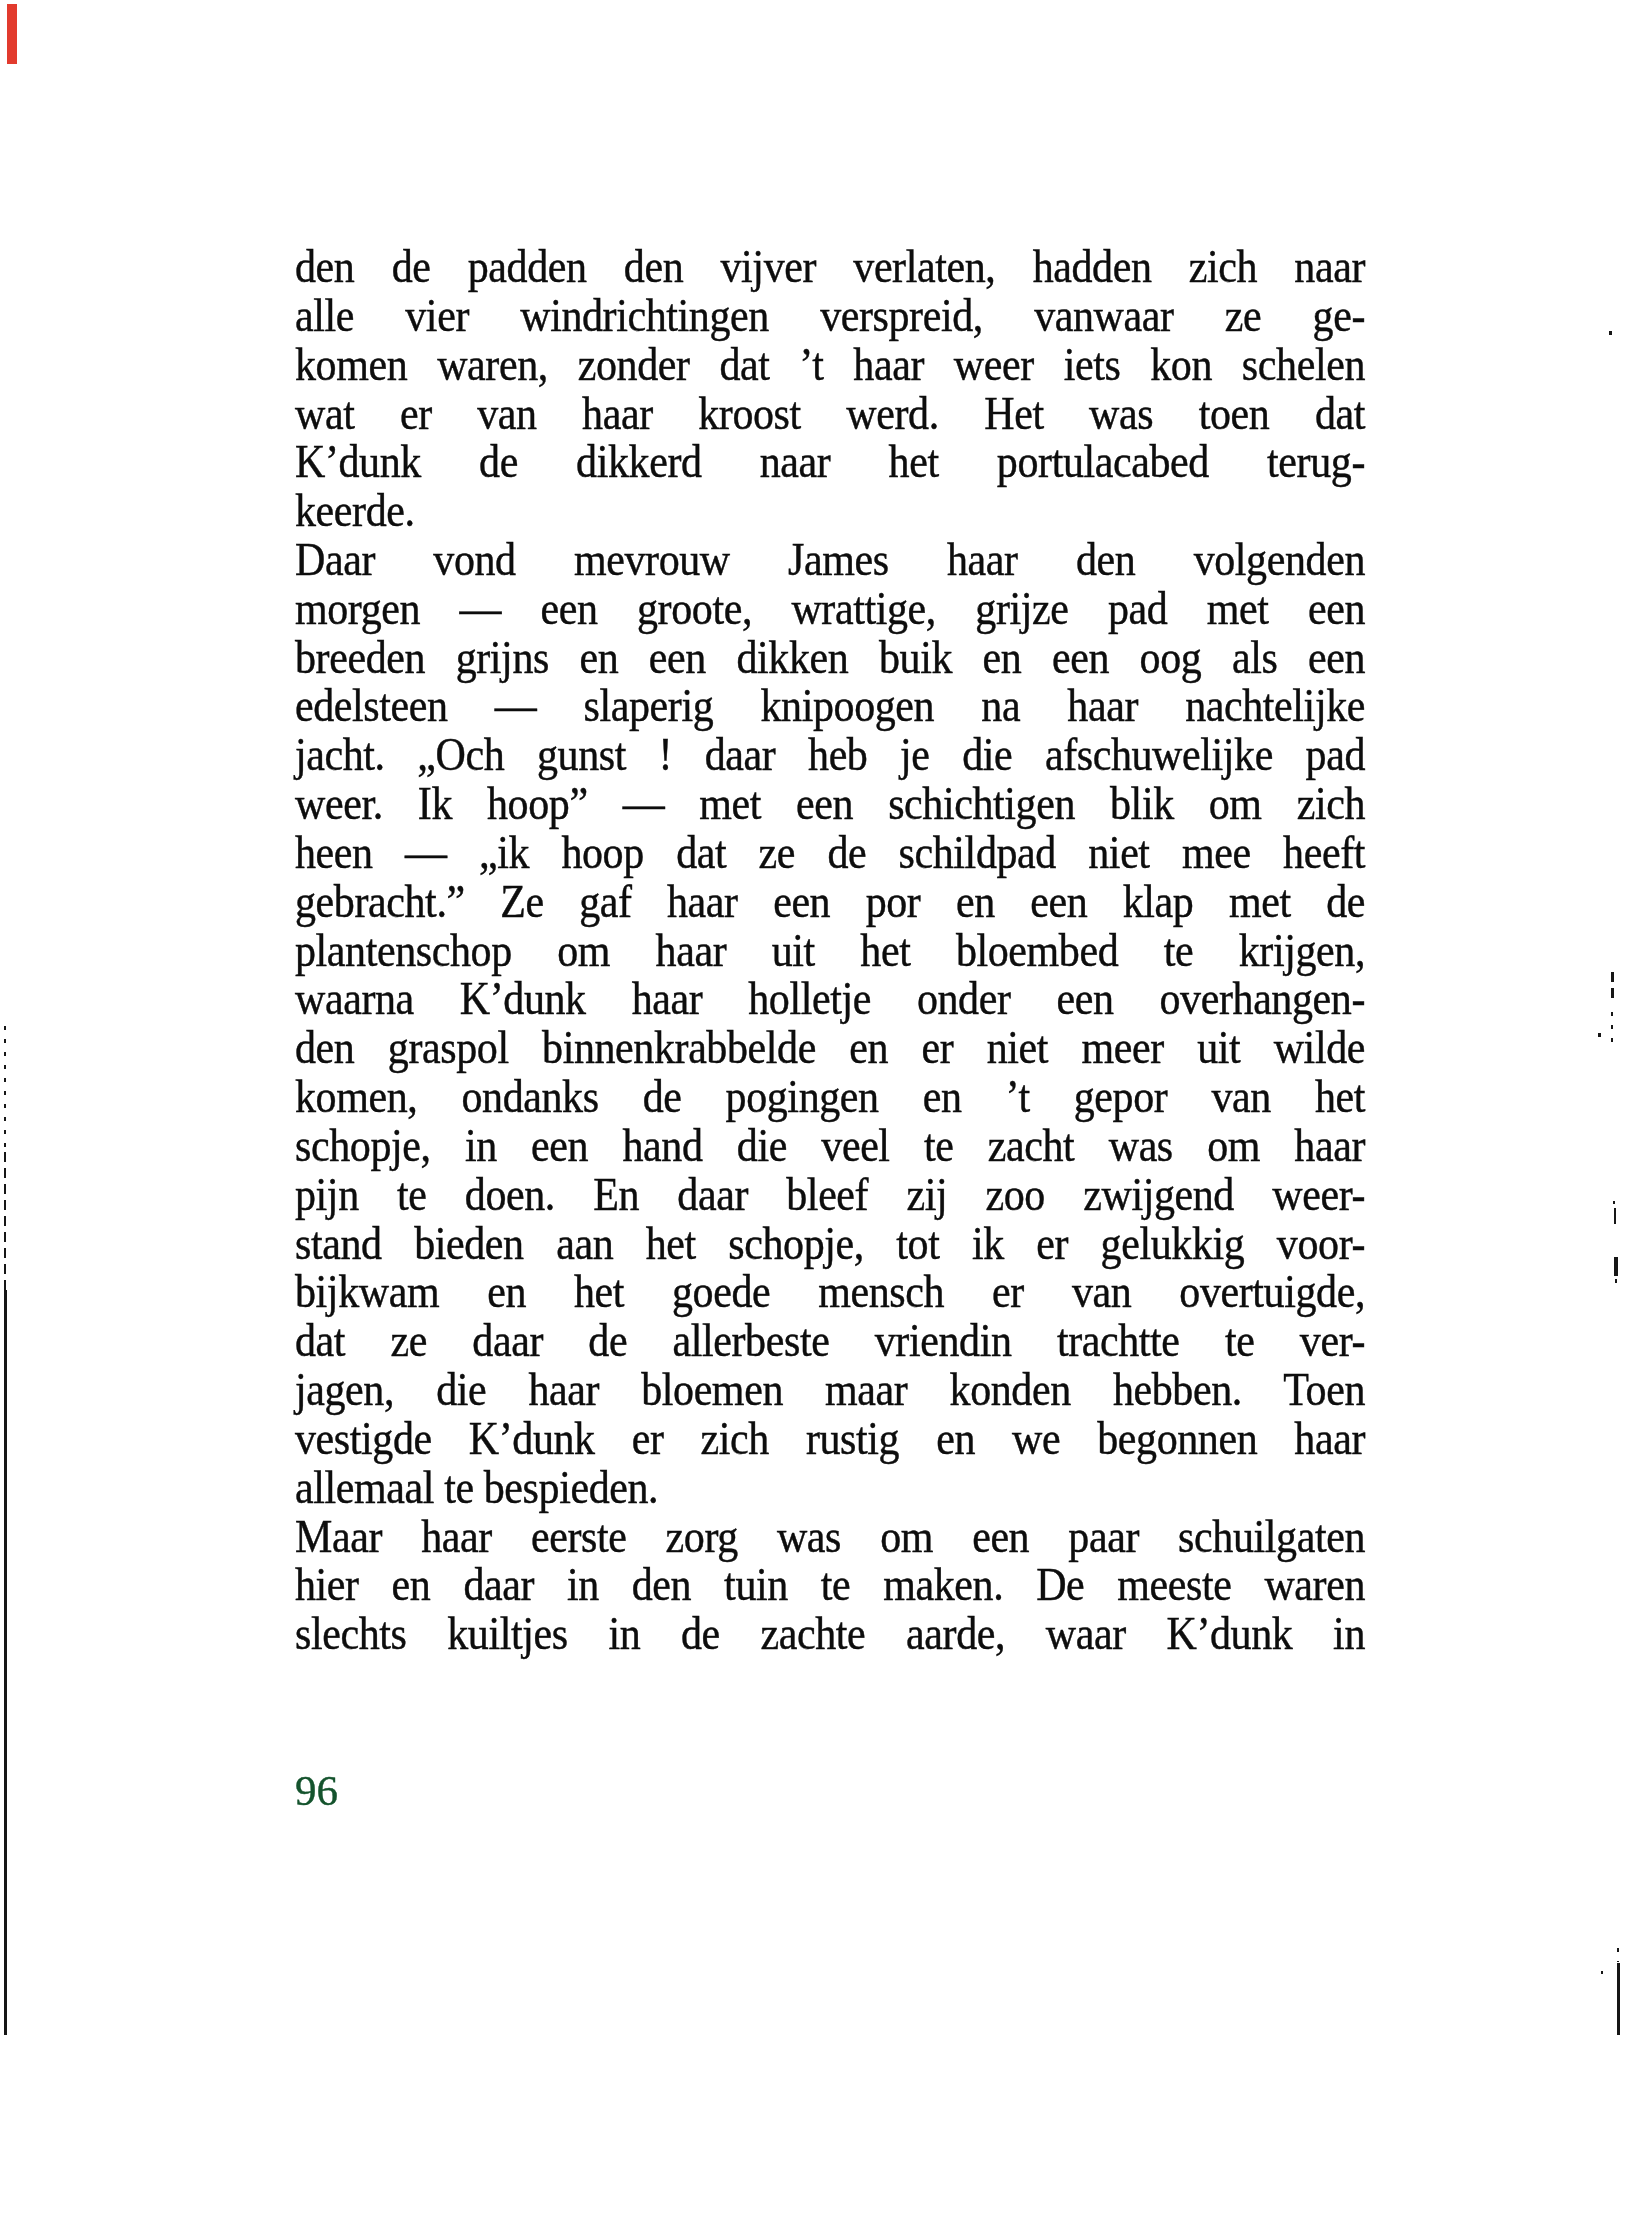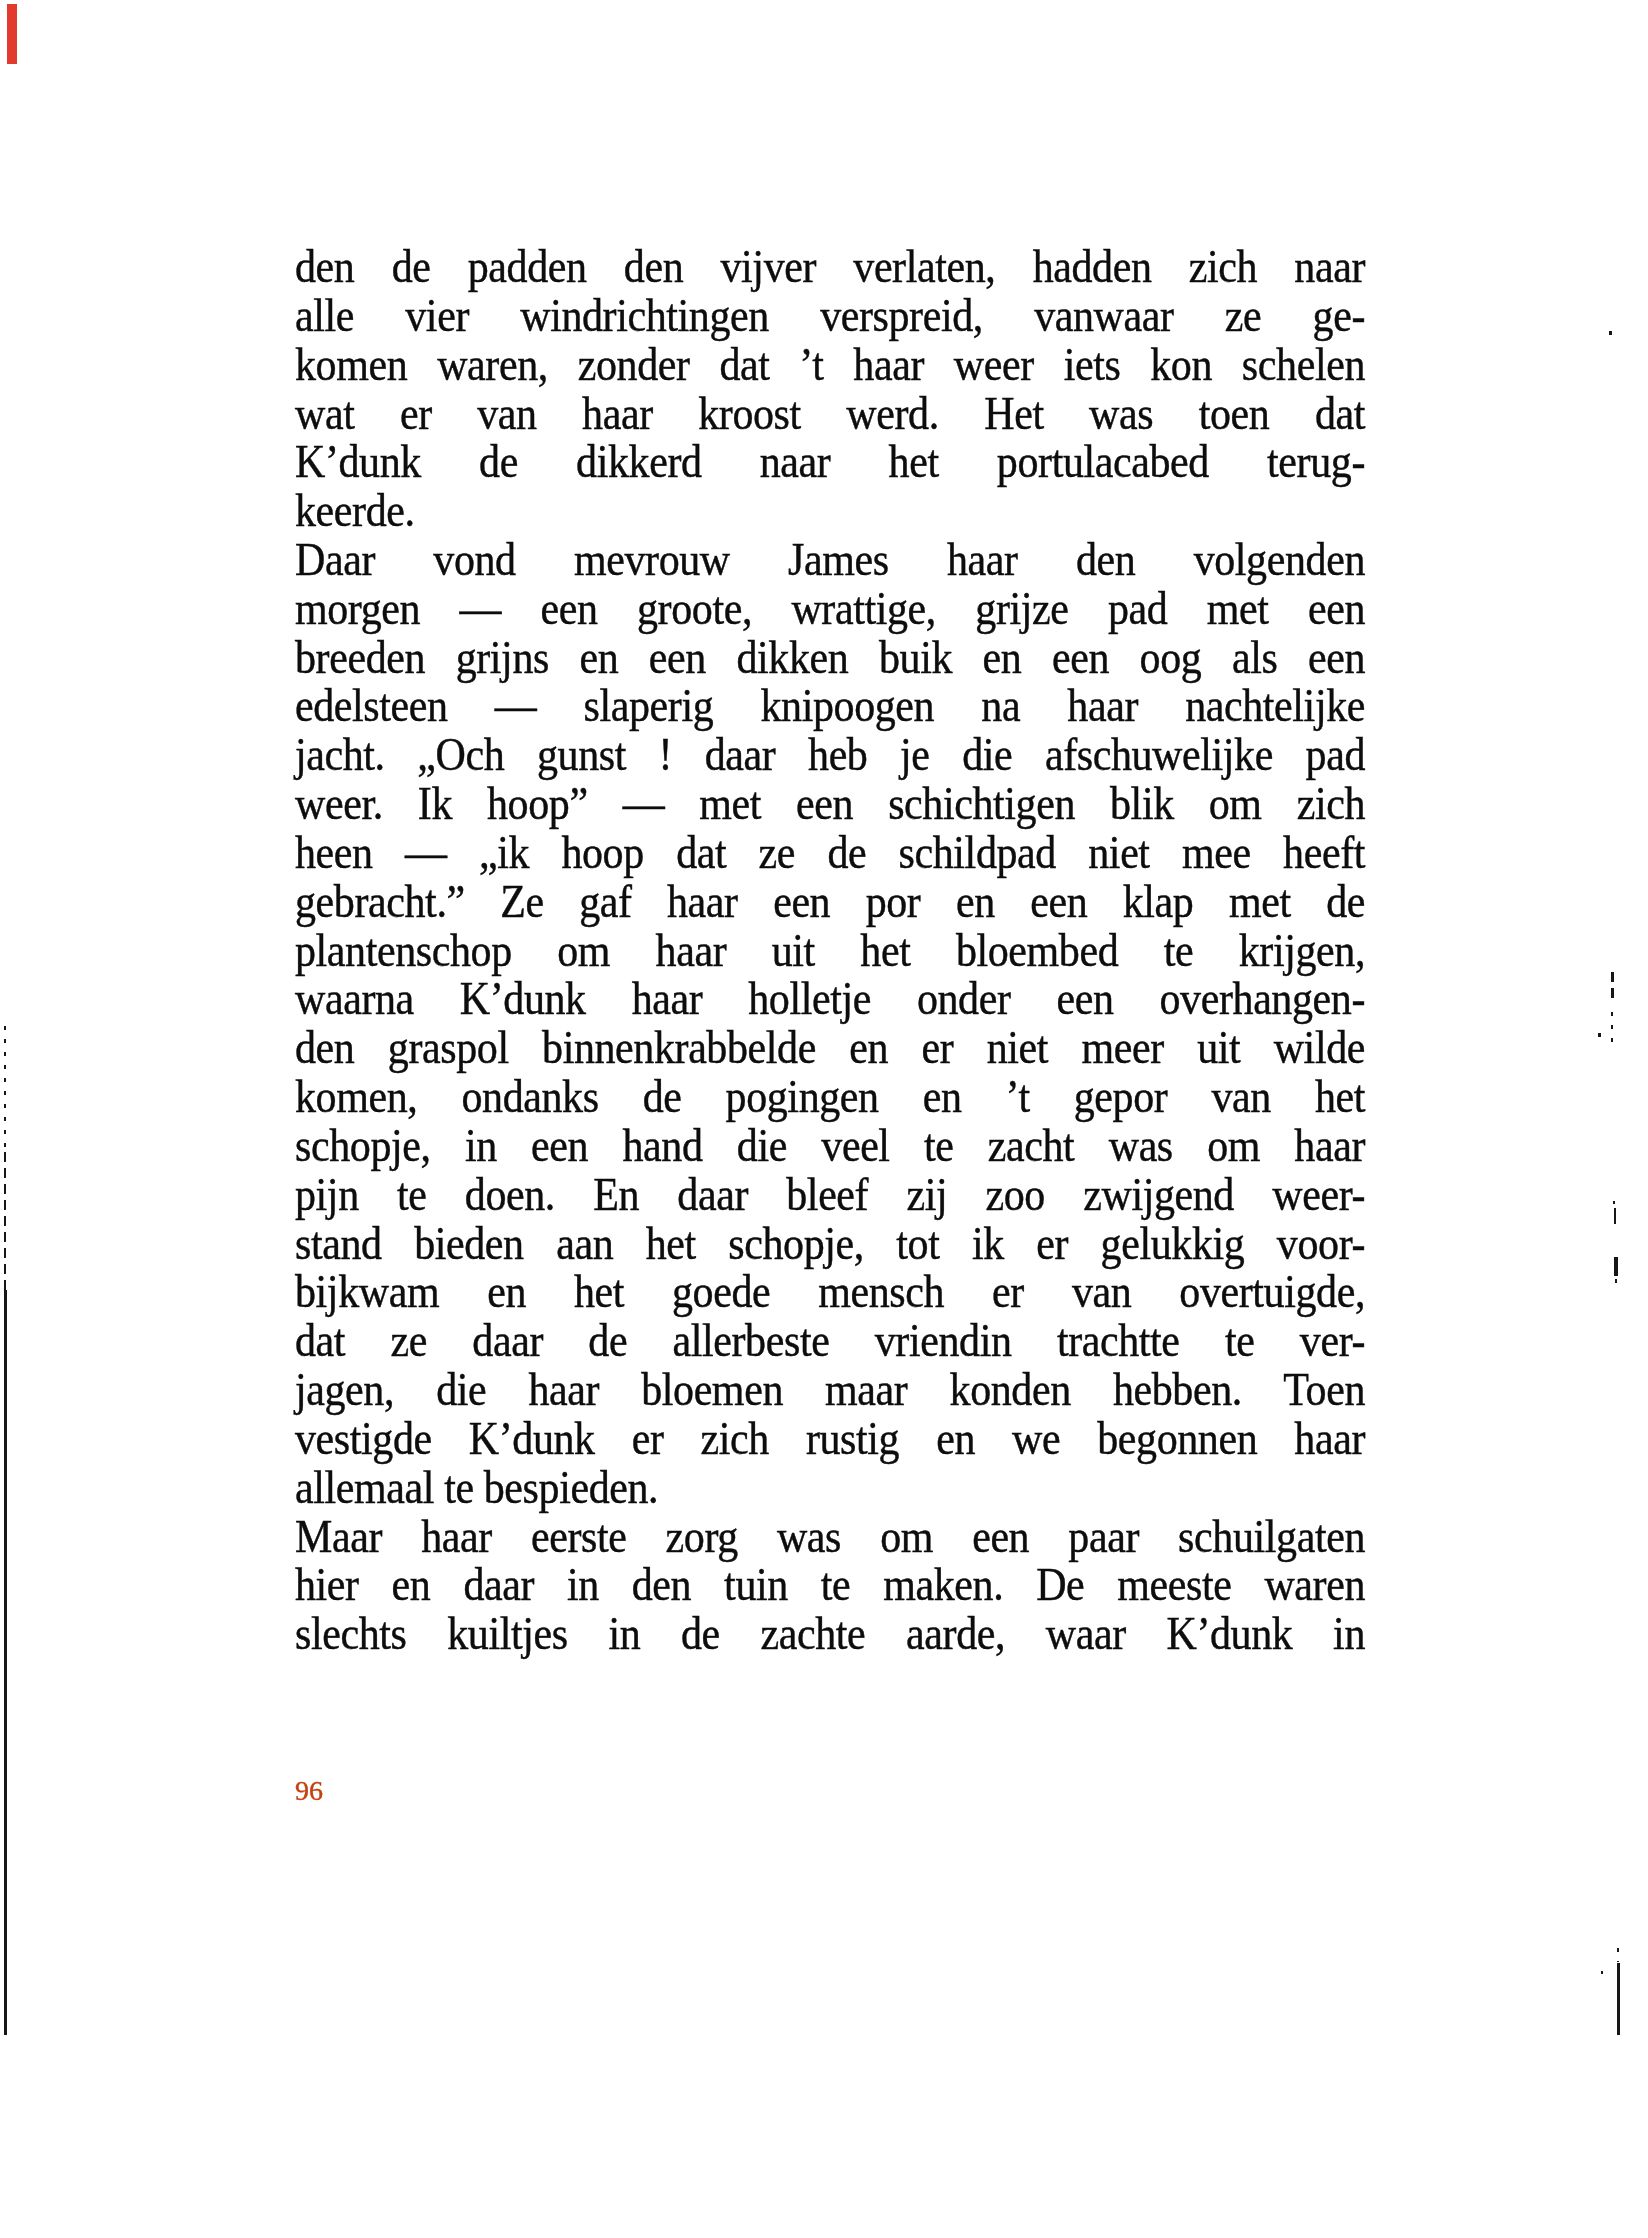--- a/index.html
+++ b/index.html
@@ -31,23 +31,23 @@
     text-align-last: justify;
     white-space: nowrap;
   }
   .line.nj {
     text-align: left;
     text-align-last: auto;
   }
   .page-number {
     position: absolute;
     left: 295px; top: 1769px;
-    font-size: 28px;
+    font-size: 43px;
     line-height: 43px;
-    color: #c2410c;
+    color: #14532d;
     -webkit-text-stroke: 0.4px currentColor;
   }
   .art { position: absolute; }
   .art.solid  { background: currentColor; }
   .art.dotted { background: repeating-linear-gradient(to bottom, currentColor 0 4.3px, transparent 4.3px 13px); }
   .art.dashed { background: repeating-linear-gradient(to bottom, currentColor 0 10px, transparent 10px 16px); }
 </style>
 </head>
 <body>
 

